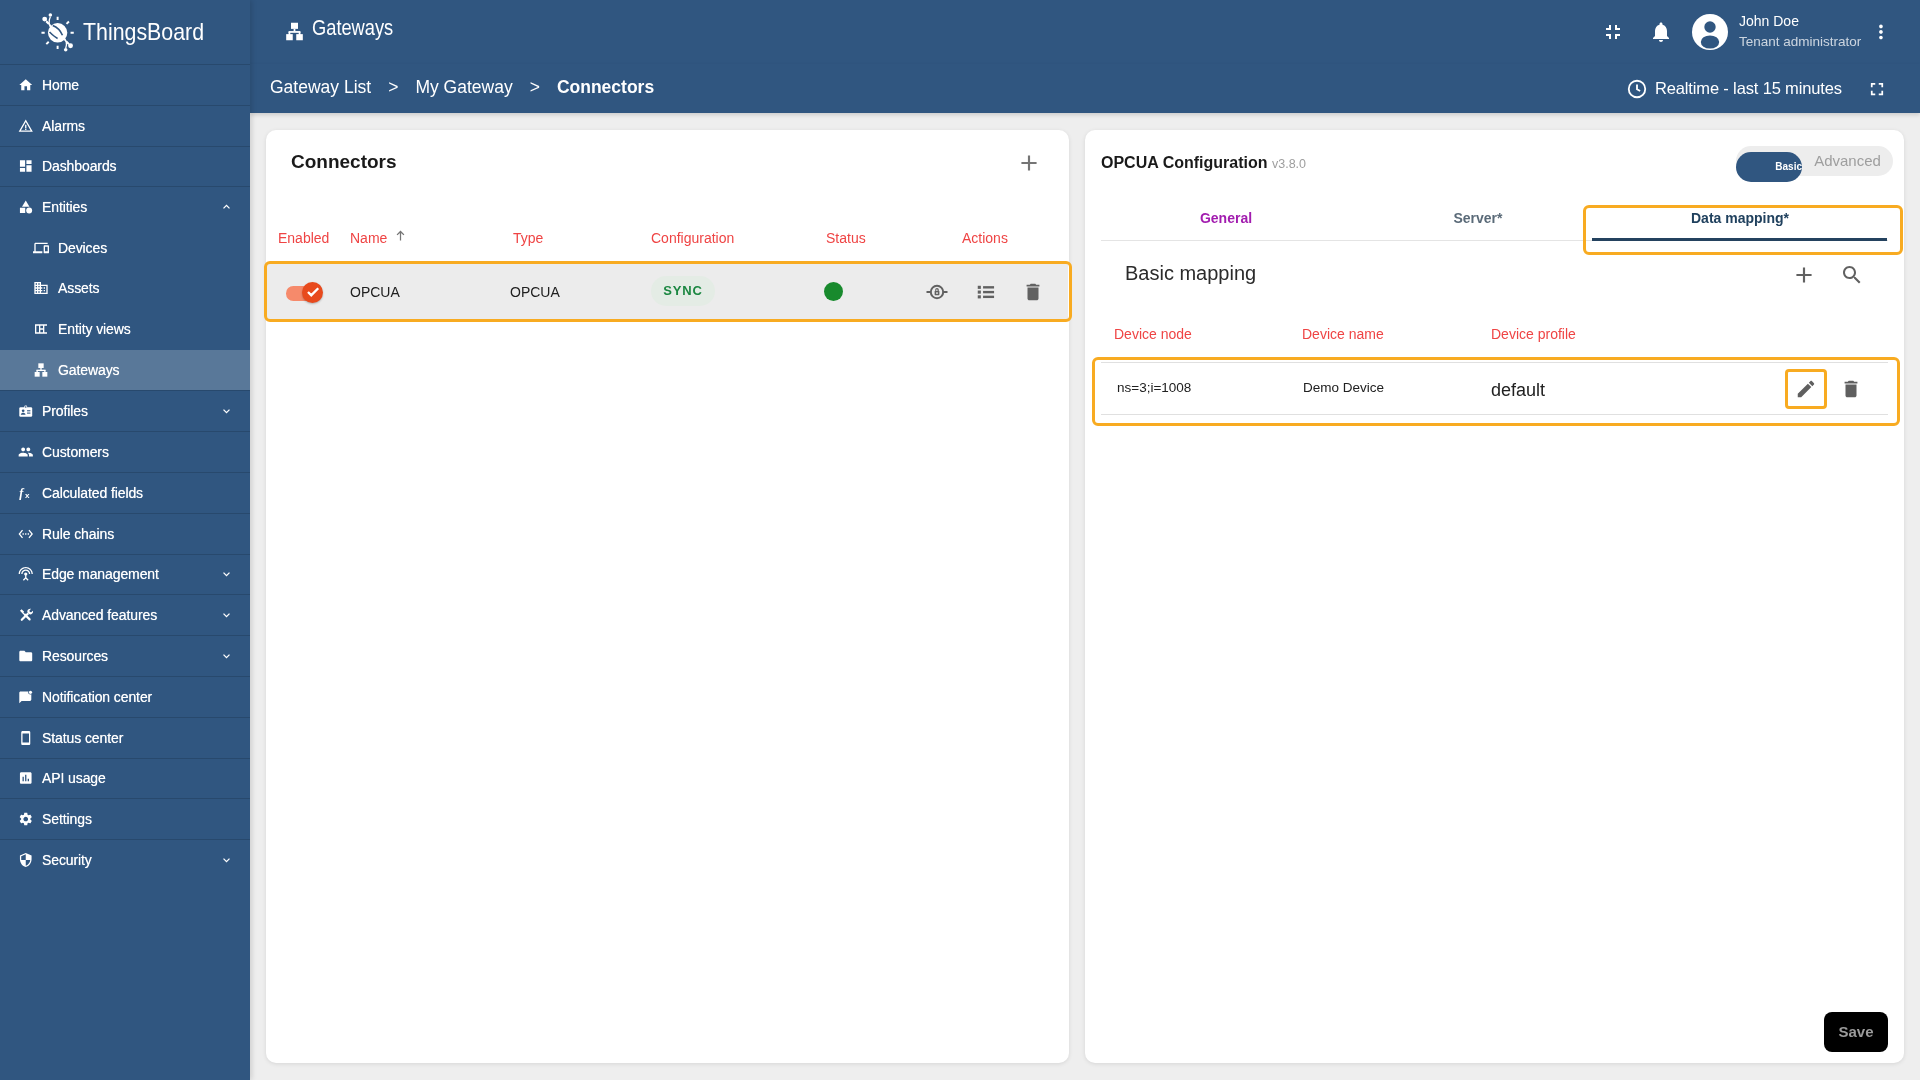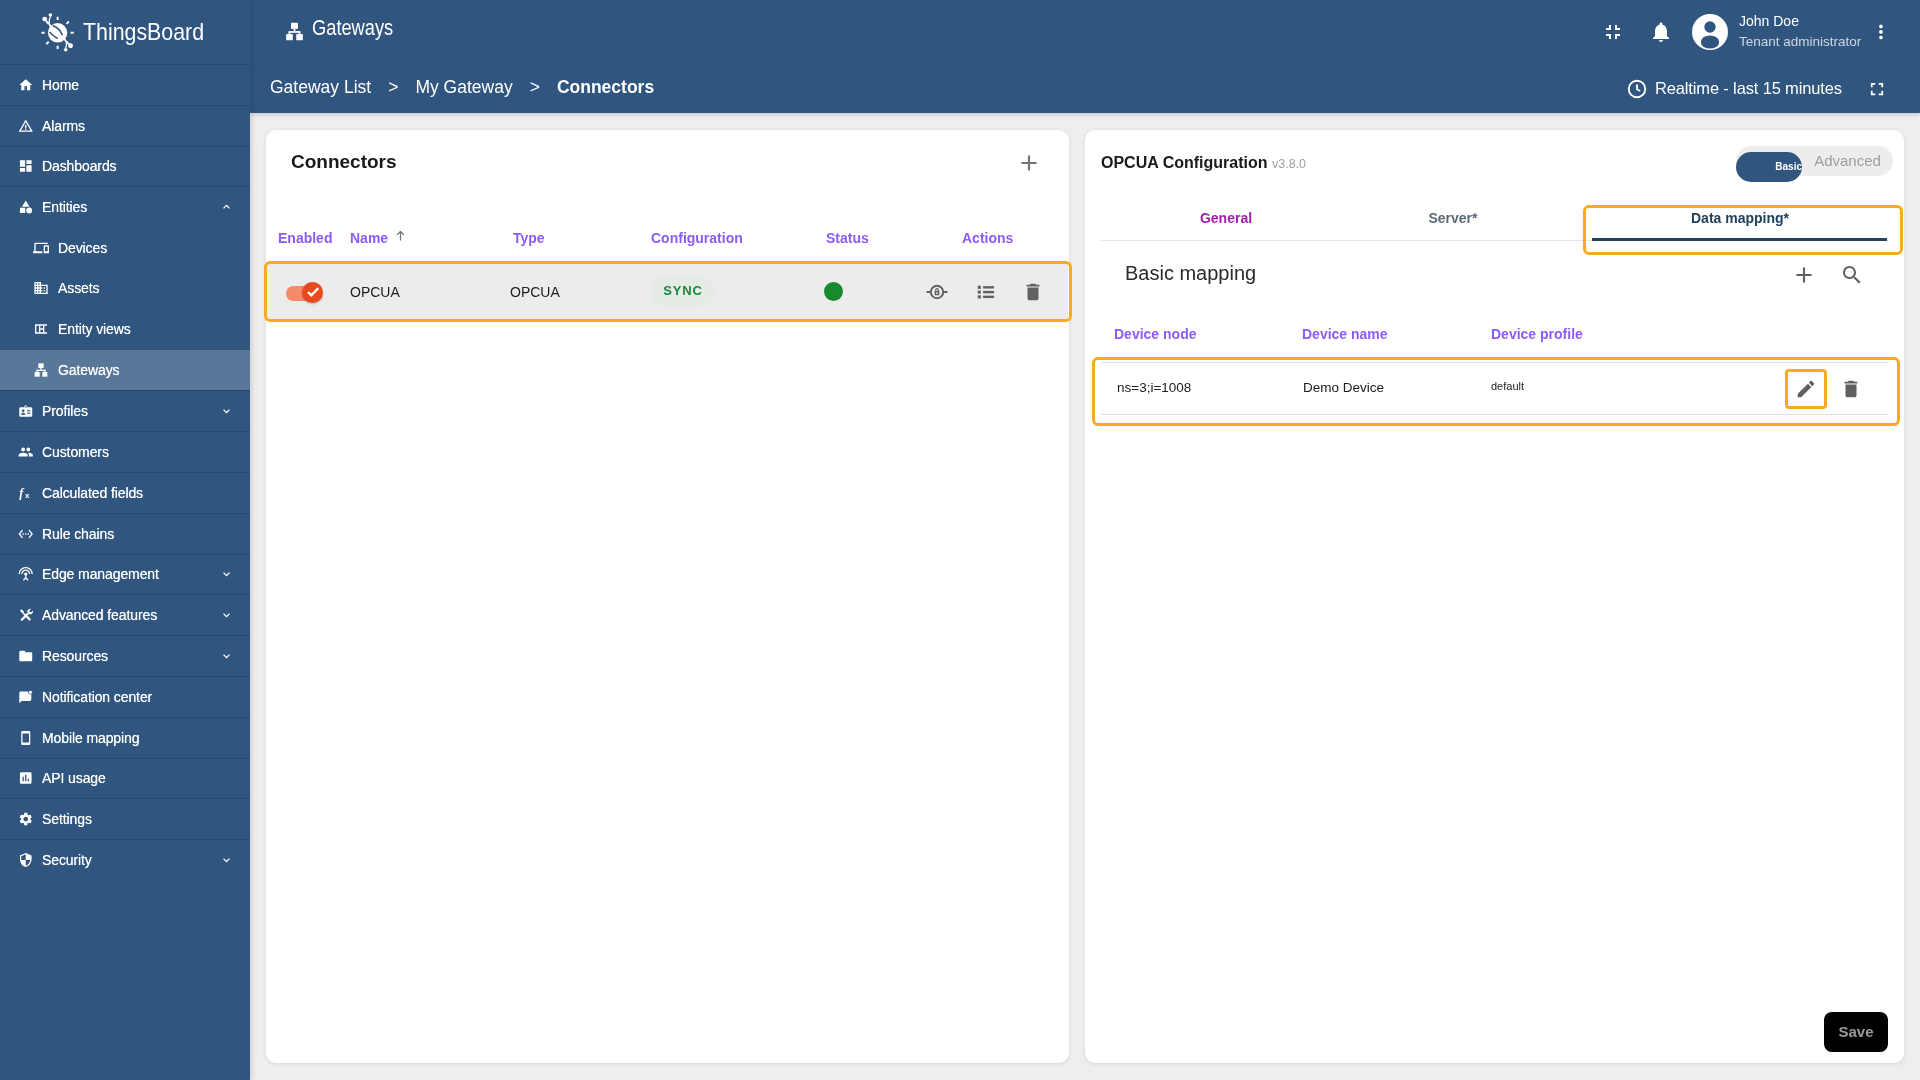--- a/index.html
+++ b/index.html
@@ -15,21 +15,21 @@
   .menu-item.sub .lbl { left:58px; }
   .menu-item .ic { position:absolute; left:18px; top:50%; transform:translateY(-50%); width:15.5px; height:15.5px; }
   .menu-item.sub .ic { left:33px; width:16px; height:16px; }
   .menu-item .chev { position:absolute; right:17px; top:50%; transform:translateY(-50%); width:13px; height:13px; }
   .menu-item.sep { border-top:1px solid rgba(0,0,0,0.15); }
   .menu-item.active { background:#597899; }
   .card { position:absolute; background:#fff; border-radius:10px; box-shadow:0 1px 4px rgba(0,0,0,0.1); }
   #card-left { left:266px; top:130px; width:803px; height:933px; }
   #card-right { left:1085px; top:130px; width:819px; height:933px; }
   .orange-box { position:absolute; border:3px solid #f8ab21; border-radius:6px; z-index:3; }
-  .hdrcell { position:absolute; font-size:14px; font-weight:700; color:#8b5cf6; }
+  .hdrcell { position:absolute; font-size:14px; font-weight:400; color:#ef4444; }
   .cell { position:absolute; font-size:14px; color:#212121; }
   .icbtn { position:absolute; transform:translate(-50%,-50%); }
 </style>
 </head>
 <body>
 
 <div id="toolbar">
   <svg class="abs" style="left:34px;top:20px" width="21" height="23" viewBox="0 0 24 24">
       <g fill="#fff">
         <rect x="8" y="2" width="8" height="7"></rect>
@@ -238,21 +238,21 @@
           <path d="M18.6 3.6H4c-1.1 0-2 .9-2 2v16l3.6-3.6H18.6c1.1 0 2-.9 2-2v-8.4c0-1.1-.9-2-2-2z" fill="#fff"></path>
           <circle cx="19.3" cy="4.7" r="3.6" fill="#305680"></circle>
           <circle cx="19.3" cy="4.7" r="2.5" fill="#fff"></circle>
         </svg>
         <span class="lbl">Notification center</span>
       </div>
     <div class="menu-item sep">
         <svg class="ic" viewBox="0 0 24 24">
           <path d="M17 1H7c-1.1 0-2 .9-2 2v18c0 1.1.9 2 2 2h10c1.1 0 2-.9 2-2V3c0-1.1-.9-2-2-2zm0 18H7V5h10v14z" fill="#fff"></path>
         </svg>
-        <span class="lbl">Mobile mapping</span>
+        <span class="lbl">Status center</span>
       </div>
     <div class="menu-item sep">
         <svg class="ic" viewBox="0 0 24 24">
           <path d="M19 3H5c-1.1 0-2 .9-2 2v14c0 1.1.9 2 2 2h14c1.1 0 2-.9 2-2V5c0-1.1-.9-2-2-2zM9 17H7v-7h2v7zm4 0h-2V7h2v10zm4 0h-2v-4h2v4z" fill="#fff"></path>
         </svg>
         <span class="lbl">API usage</span>
       </div>
     <div class="menu-item sep">
         <svg class="ic" viewBox="0 0 24 24">
           <path d="M19.14 12.94c.04-.3.06-.61.06-.94 0-.32-.02-.64-.07-.94l2.03-1.58c.18-.14.23-.41.12-.61l-1.92-3.32c-.12-.22-.37-.29-.59-.22l-2.39.96c-.5-.38-1.03-.7-1.62-.94l-.36-2.54c-.04-.24-.24-.41-.48-.41h-3.84c-.24 0-.43.17-.47.41l-.36 2.54c-.59.24-1.13.57-1.62.94l-2.39-.96c-.22-.08-.47 0-.59.22L2.74 8.87c-.12.21-.08.47.12.61l2.03 1.58c-.05.3-.09.63-.09.94s.02.64.07.94l-2.03 1.58c-.18.14-.23.41-.12.61l1.92 3.32c.12.22.37.29.59.22l2.39-.96c.5.38 1.03.7 1.62.94l.36 2.54c.05.24.24.41.48.41h3.84c.24 0 .44-.17.47-.41l.36-2.54c.59-.24 1.13-.56 1.62-.94l2.39.96c.22.08.47 0 .59-.22l1.92-3.32c.12-.22.07-.47-.12-.61l-2.01-1.58zM12 15.6c-1.98 0-3.6-1.62-3.6-3.6s1.62-3.6 3.6-3.6 3.6 1.62 3.6 3.6-1.62 3.6-3.6 3.6z" fill="#fff"></path>
@@ -332,21 +332,21 @@
 </div>
 
 <div class="card" id="card-right">
   <div class="abs" style="left:16px;top:24px;font-size:16px;font-weight:700;color:#1a1a1a;">OPCUA Configuration <span style="font-size:12.5px;font-weight:400;color:#9e9e9e;">v3.8.0</span></div>
 
   <div class="abs" style="left:651px;top:16px;width:157px;height:30px;border-radius:15px;background:#ededed;"></div>
   <div class="abs" style="left:651px;top:22px;width:66px;height:30px;border-radius:15px;background:#305680;line-height:30px;text-align:right;color:#fff;font-size:10px;font-weight:700;">Basic</div>
   <div class="abs" style="left:717px;top:16px;width:91px;height:30px;line-height:30px;text-align:center;color:#9e9e9e;font-size:15px;">Advanced</div>
 
   <div class="abs" style="left:141px;top:80px;transform:translateX(-50%);font-size:14px;font-weight:700;color:#a21caf;">General</div>
-  <div class="abs" style="left:368px;top:80px;transform:translateX(-50%);font-size:14px;font-weight:700;color:#5a6a78;">Server*</div>
+  <div class="abs" style="left:393px;top:80px;transform:translateX(-50%);font-size:14px;font-weight:700;color:#5a6a78;">Server*</div>
   <div class="abs" style="left:655px;top:80px;transform:translateX(-50%);font-size:14px;font-weight:700;color:#20415e;">Data mapping*</div>
   <div class="abs" style="left:16px;top:110px;width:787px;height:1px;background:#e4e4e4;"></div>
   <div class="abs" style="left:507px;top:108px;width:295px;height:3px;background:#24425f;"></div>
   <div class="orange-box" style="left:498px;top:75px;width:320px;height:50px;"></div>
 
   <div class="abs" style="left:40px;top:132px;font-size:20px;color:#2b2b2b;">Basic mapping</div>
   <svg class="icbtn" style="left:719px;top:145px" width="26" height="26" viewBox="0 0 24 24">
       <path d="M12 5v14M5 12h14" stroke="#616161" stroke-width="2" fill="none"></path>
     </svg>
   <svg class="icbtn" style="left:767px;top:145px" width="24" height="24" viewBox="0 0 24 24" fill="#616161">
@@ -355,21 +355,21 @@
 
   <div class="hdrcell" style="left:29px;top:196px;">Device node</div>
   <div class="hdrcell" style="left:217px;top:196px;">Device name</div>
   <div class="hdrcell" style="left:406px;top:196px;">Device profile</div>
 
   <div class="abs" style="left:16px;top:232px;width:787px;height:1px;background:#e0e0e0;"></div>
   <div class="abs" style="left:16px;top:284px;width:787px;height:1px;background:#e0e0e0;"></div>
 
   <div class="cell" style="left:32px;top:250px;font-size:13.5px;">ns=3;i=1008</div>
   <div class="cell" style="left:218px;top:250px;font-size:13.5px;">Demo Device</div>
-  <div class="cell" style="left:406px;top:250px;font-size:11px;">default</div>
+  <div class="cell" style="left:406px;top:250px;font-size:18px;">default</div>
 
   <svg class="icbtn" style="left:721px;top:259px" width="22" height="22" viewBox="0 0 24 24" fill="#5f5f5f">
       <path d="M3 17.25V21h3.75L17.81 9.94l-3.75-3.75L3 17.25zM20.71 7.04c.39-.39.39-1.02 0-1.41l-2.34-2.34c-.39-.39-1.02-.39-1.41 0l-1.83 1.83 3.75 3.75 1.83-1.83z"></path>
     </svg>
   <svg class="icbtn" style="left:766px;top:259px" width="22" height="22" viewBox="0 0 24 24" fill="#5f5f5f">
       <path d="M6 19c0 1.1.9 2 2 2h8c1.1 0 2-.9 2-2V7H6v12zM19 4h-3.5l-1-1h-5l-1 1H5v2h14V4z"></path>
     </svg>
 
   <div class="orange-box" style="left:700px;top:239px;width:42px;height:40px;border-radius:4px;"></div>
   <div class="orange-box" style="left:7px;top:227px;width:808px;height:69px;"></div>

